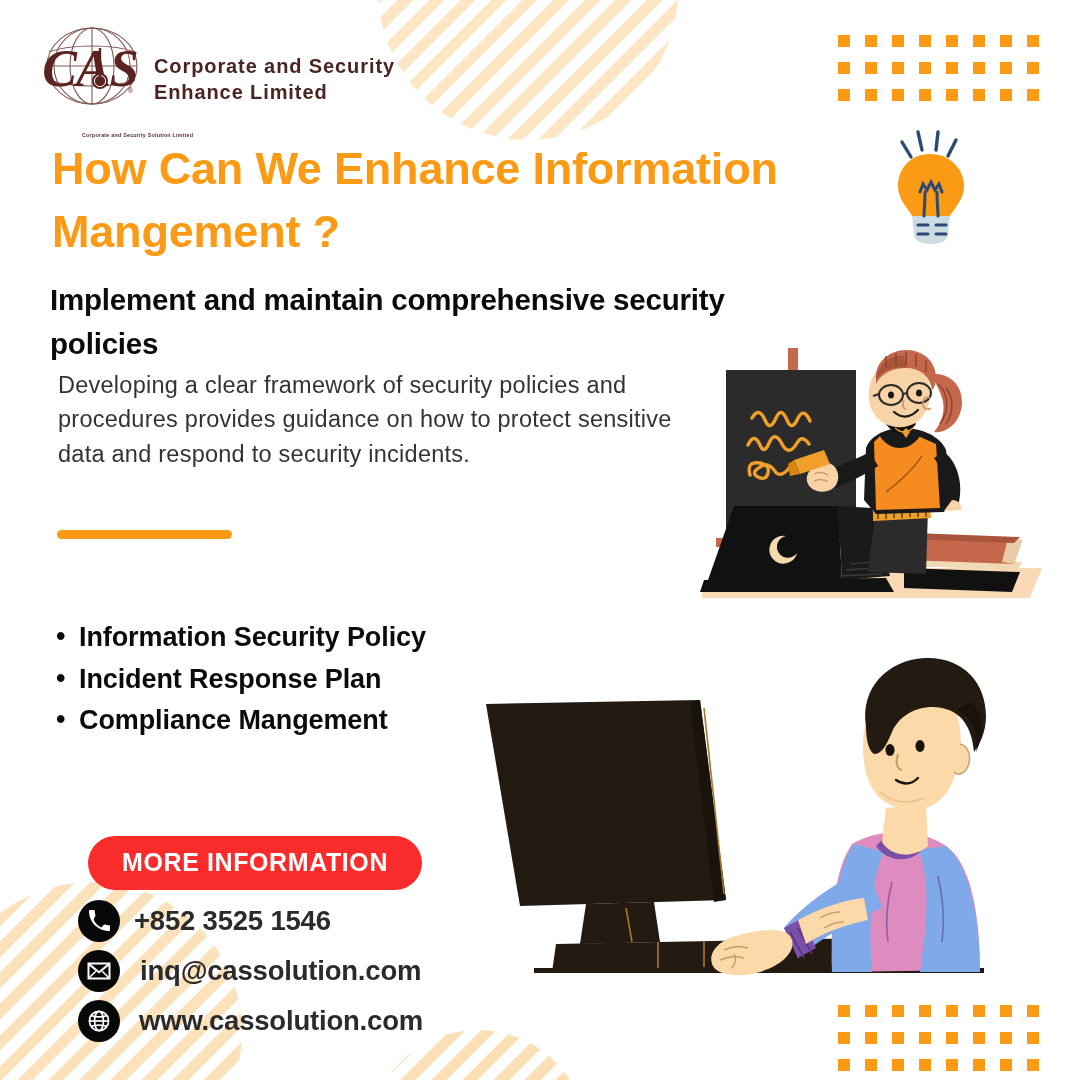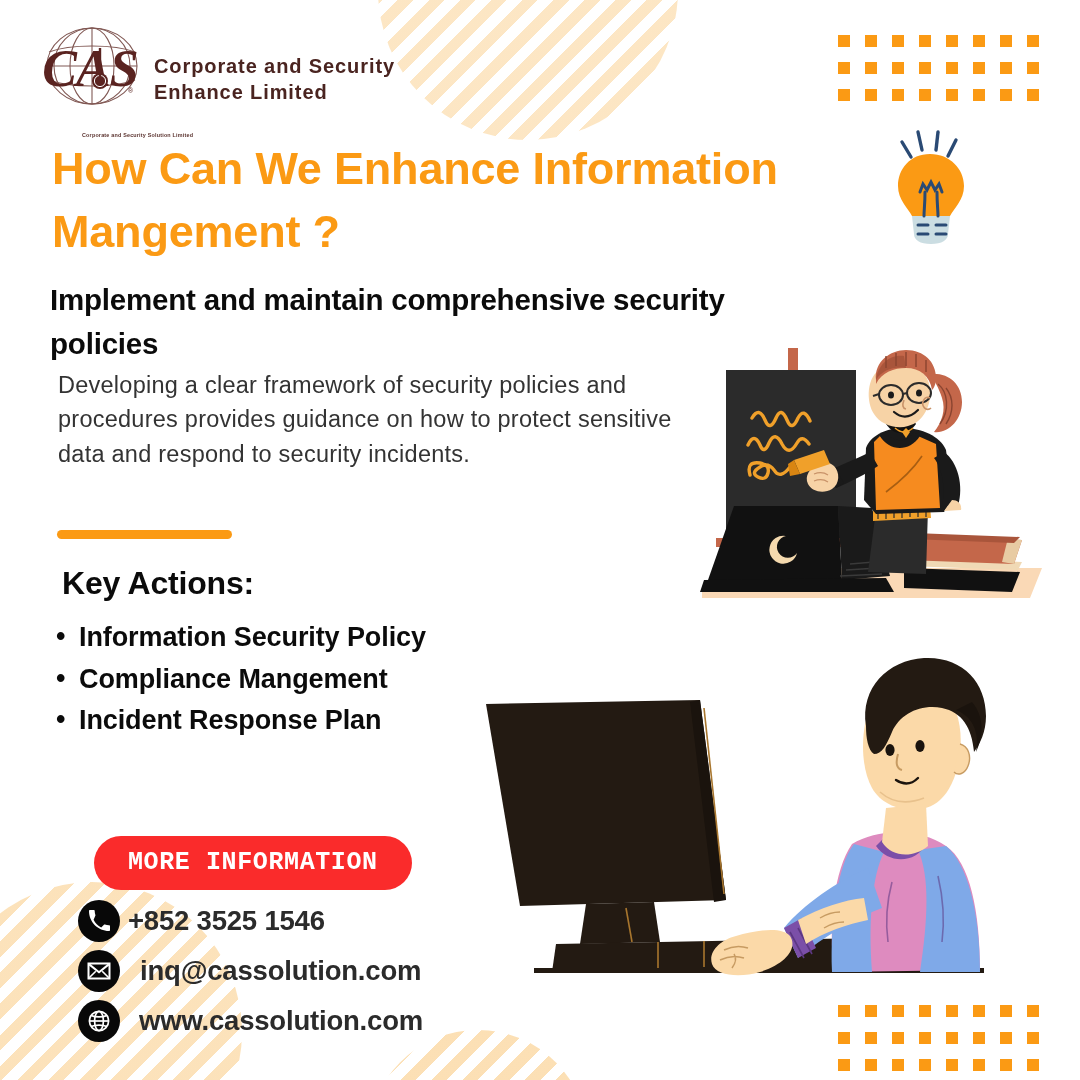--- a/index.html
+++ b/index.html
@@ -118,42 +118,42 @@
     font-size: 27px; font-weight: 700; line-height: 1.47;
     color: #0B0B0B; letter-spacing: -.1px; margin-bottom: 2px;
   }
   #key-list li::before {
     content: "\2022"; position: absolute; left: 4px; top: -1px;
     font-size: 27px; line-height: 1.47; color: #0B0B0B;
   }
 
   
   #cta {
-    position: absolute; left: 94px; top: 836px;
+    position: absolute; left: 88px; top: 836px;
     padding: 12px 34px 13px; border: none; border-radius: 999px;
     background: #FA2B2B; color: #ffffff;
-    font-family: Liberation Mono, monospace;
+    font-family: Liberation Sans, sans-serif;
     font-size: 25px; font-weight: 800; letter-spacing: .6px;
     cursor: pointer;
   }
 
   
   #contacts { position: absolute; left: 78px; top: 900px; }
   .contact-row { display: flex; align-items: center; margin-bottom: 8px; }
   .contact-row .ico {
     width: 42px; height: 42px; border-radius: 50%;
     background: #080808; color: #ffffff; flex: 0 0 42px;
     display: flex; align-items: center; justify-content: center;
   }
   .contact-row .txt {
     margin-left: 16px;
     font-size: 27.5px; font-weight: 700; color: #2B2B2B; letter-spacing: -.2px;
     white-space: nowrap;
   }
-  #row-phone   .txt { margin-left: 8px; }
+  #row-phone   .txt { margin-left: 14px; }
   #row-email   .txt { margin-left: 20px; }
   #row-website .txt { margin-left: 19px; }
 
   
   #illo-teacher { position: absolute; left: 690px; top: 340px; }
   #illo-desk    { position: absolute; left: 468px; top: 632px; }
 </style>
 </head>
 <body>
 
@@ -265,25 +265,24 @@
       </g>
     </svg>
   </div>
 
   <h2 id="subhead">Implement and maintain comprehensive security policies</h2>
 
   <p id="body-text">Developing a clear framework of security policies and procedures provides guidance on how to protect sensitive data and respond to security incidents.</p>
 
   <div id="rule"></div>
 
-  <h3 id="key-title">Key Actions:</h3>
   <ul id="key-list">
     <li>Information Security Policy</li>
+    <li>Incident Response Plan</li>
     <li>Compliance Mangement</li>
-    <li>Incident Response Plan</li>
   </ul>
 
   <button id="cta">MORE INFORMATION</button>
 
   <div id="contacts">
 
     <div class="contact-row" id="row-phone">
       <span class="ico">
         <svg width="24" height="24" viewBox="0 0 24 24" fill="#ffffff">
           <path d="M6.6 10.8c1.7 3.4 4.2 5.9 7.6 7.6l2.5-2.5c.35-.35.8-.45 1.2-.3 1.3.45 2.7.7 4.1.7.6 0 1 .4 1 1V21c0 .6-.4 1-1 1C11 22 2 13 2 2c0-.6.4-1 1-1h3.7c.6 0 1 .4 1 1 0 1.4.25 2.8.7 4.1.15.4.05.85-.3 1.2z"></path>

